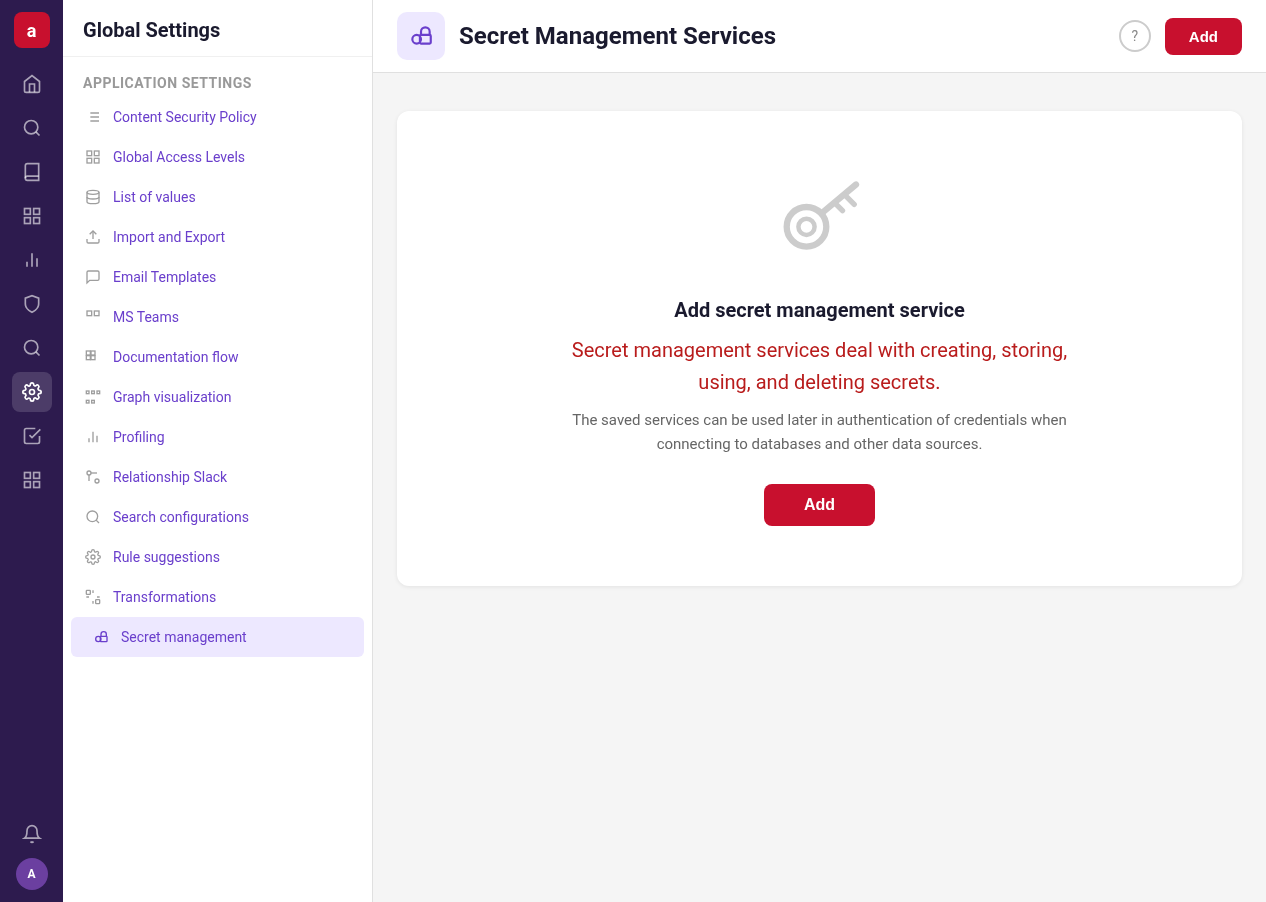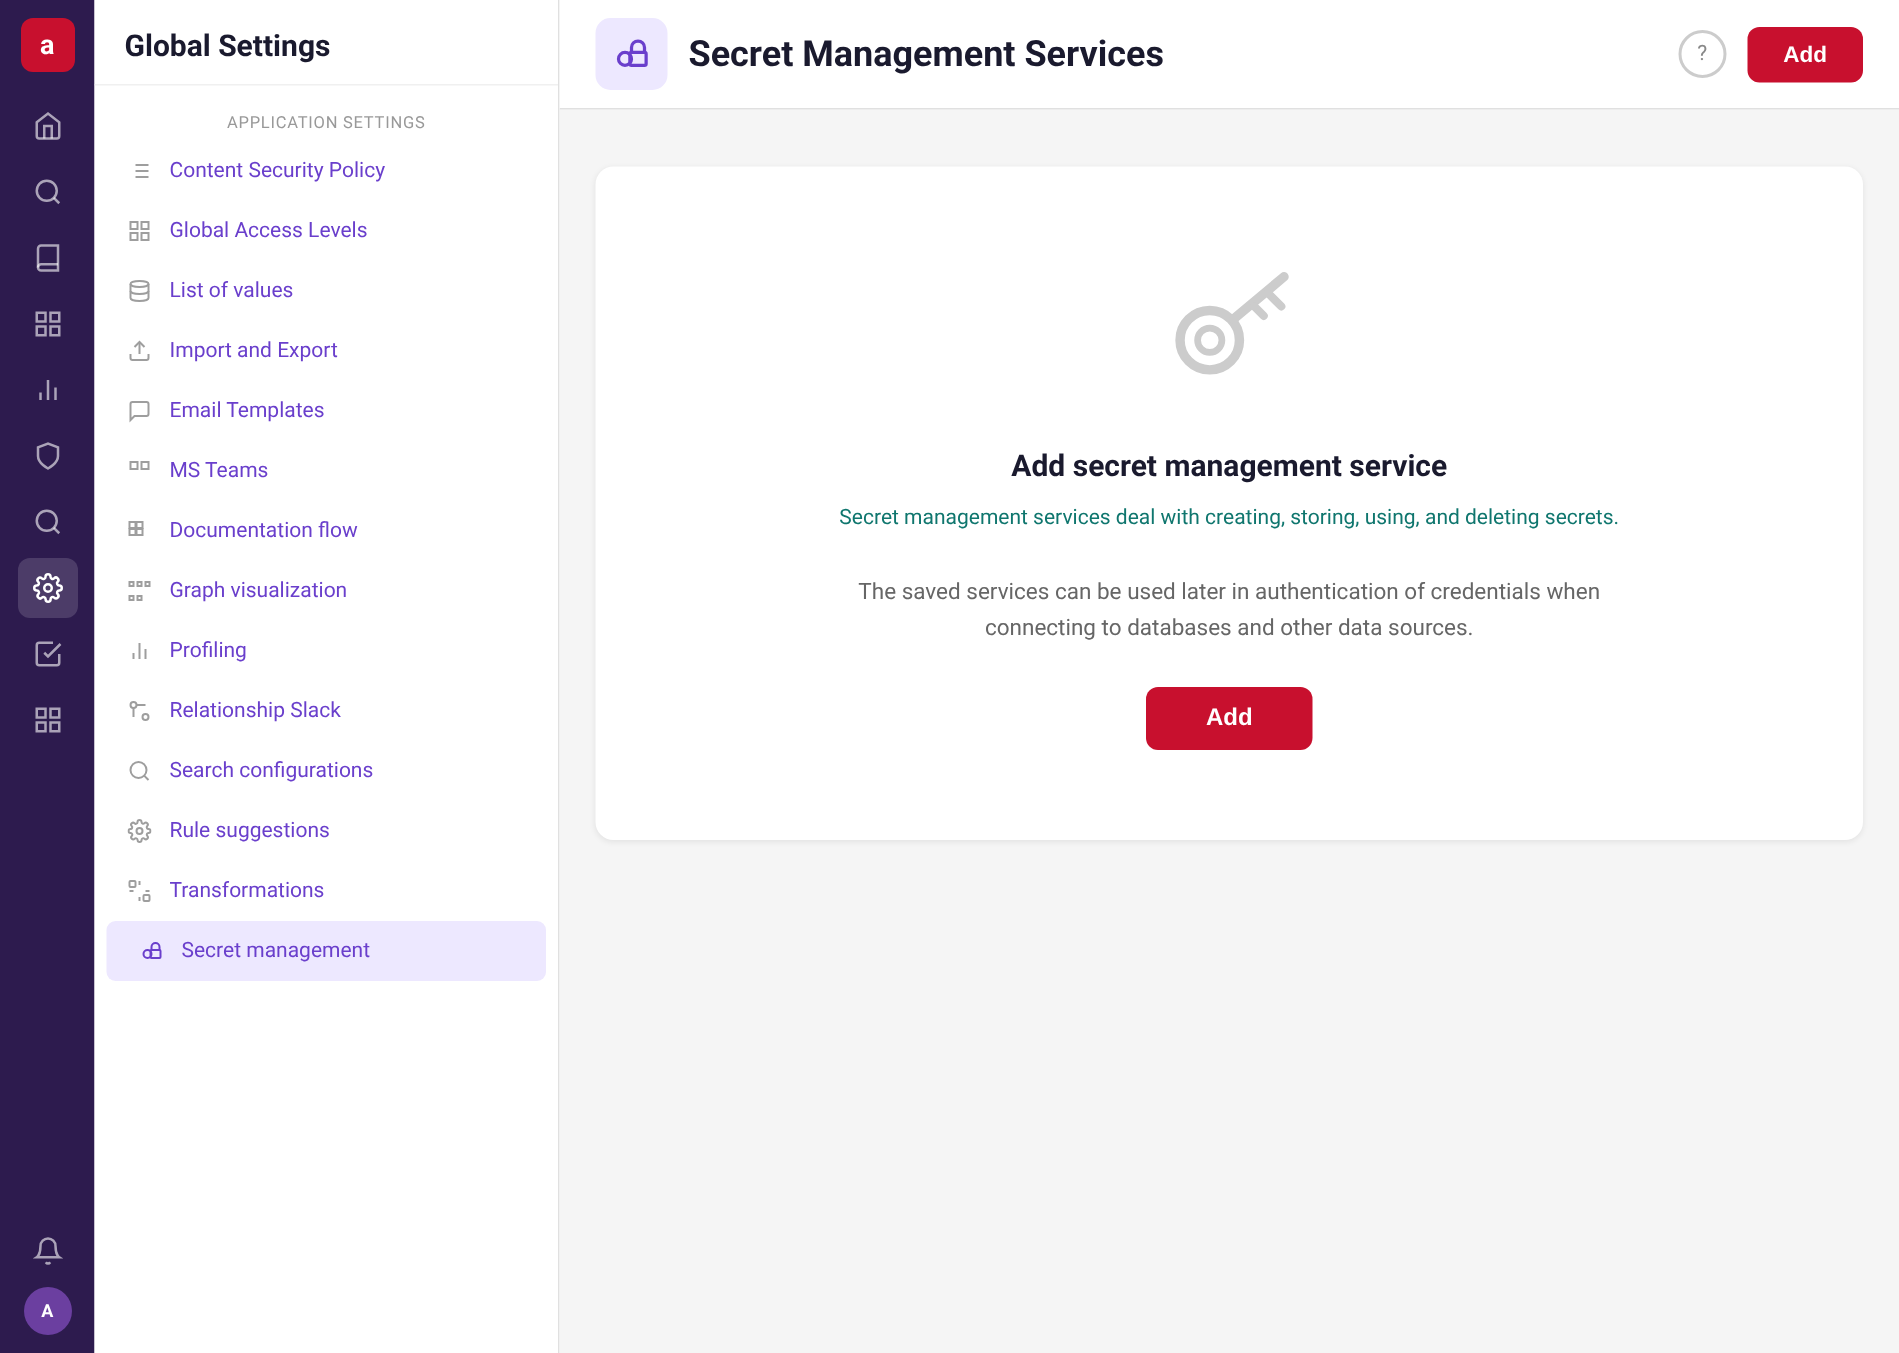--- a/index.html
+++ b/index.html
@@ -71,27 +71,26 @@
       font-weight: 700;
       color: #1a1a2e;
       border-bottom: 1px solid #f0f0f0;
     }
     .left-sidebar-body {
       overflow-y: auto;
       flex: 1;
       padding: 10px 0;
     }
     .section-label {
-      font-size: 11px;
+      font-size: 14px;
       color: #999;
-      font-weight: 400;
+      font-weight: 700;
       text-transform: uppercase;
       padding: 8px 20px 6px 20px;
       letter-spacing: 0.5px;
-      text-align: center;
     }
     .nav-item {
       display: flex;
       align-items: center;
       gap: 10px;
       padding: 10px 20px;
       cursor: pointer;
       color: #6a3fcc;
       font-size: 14px;
     }
@@ -192,25 +191,25 @@
       margin-bottom: 24px;
       line-height: 1;
     }
     .empty-title {
       font-size: 20px;
       font-weight: 700;
       color: #1a1a2e;
       margin-bottom: 12px;
     }
     .empty-desc {
-      font-size: 14px;
-      color: #0f766e;
+      font-size: 20px;
+      color: #b91c1c;
       line-height: 1.6;
       max-width: 520px;
-      margin-bottom: 26px;
+      margin-bottom: 10px;
     }
     .empty-desc2 {
       font-size: 15px;
       color: #666;
       line-height: 1.6;
       max-width: 520px;
       margin-bottom: 28px;
     }
     .empty-add-btn {
       background: #c8102e;

